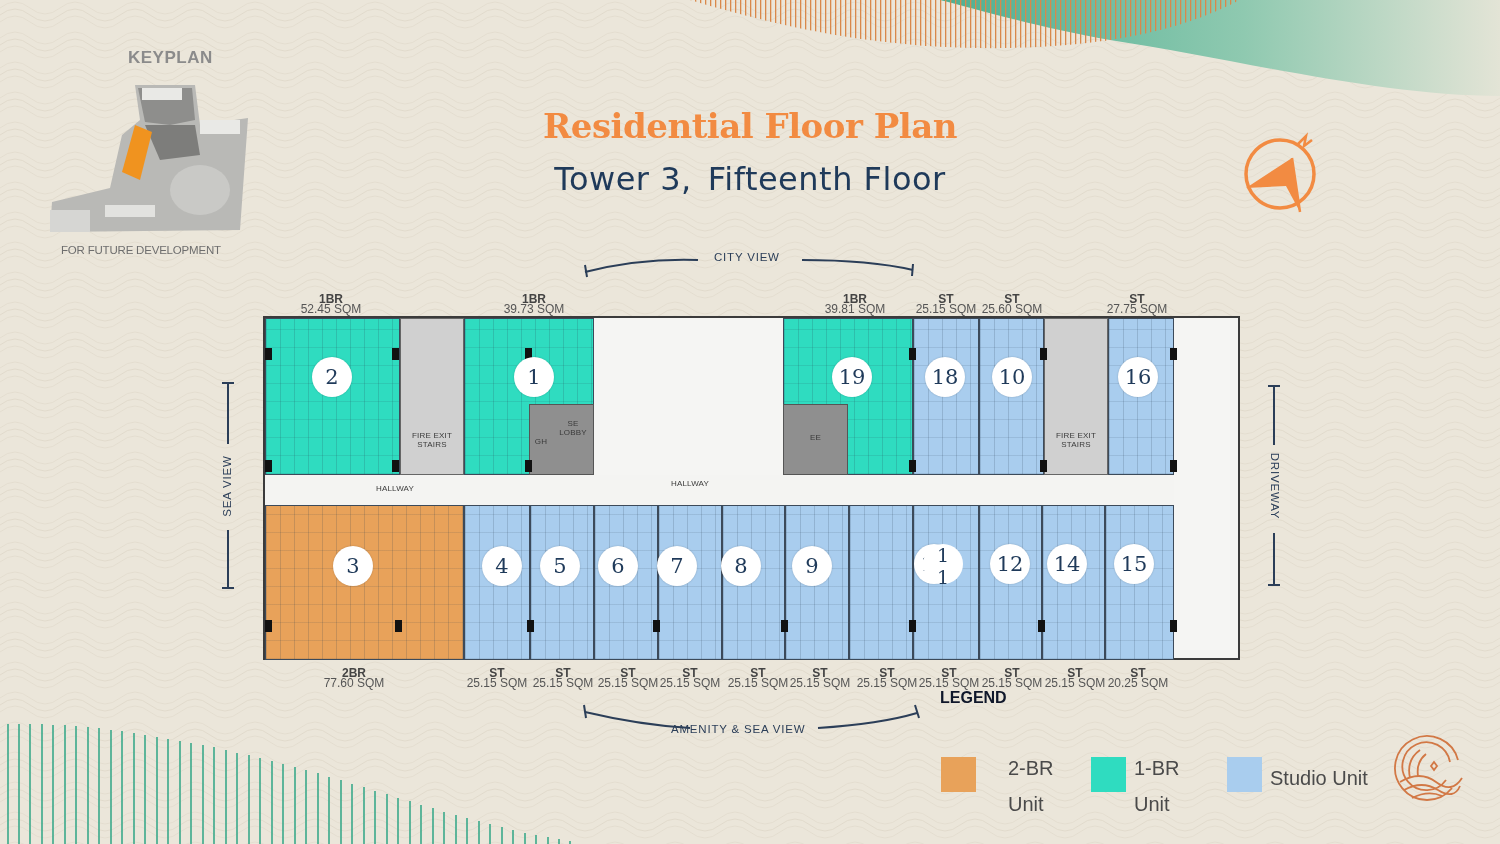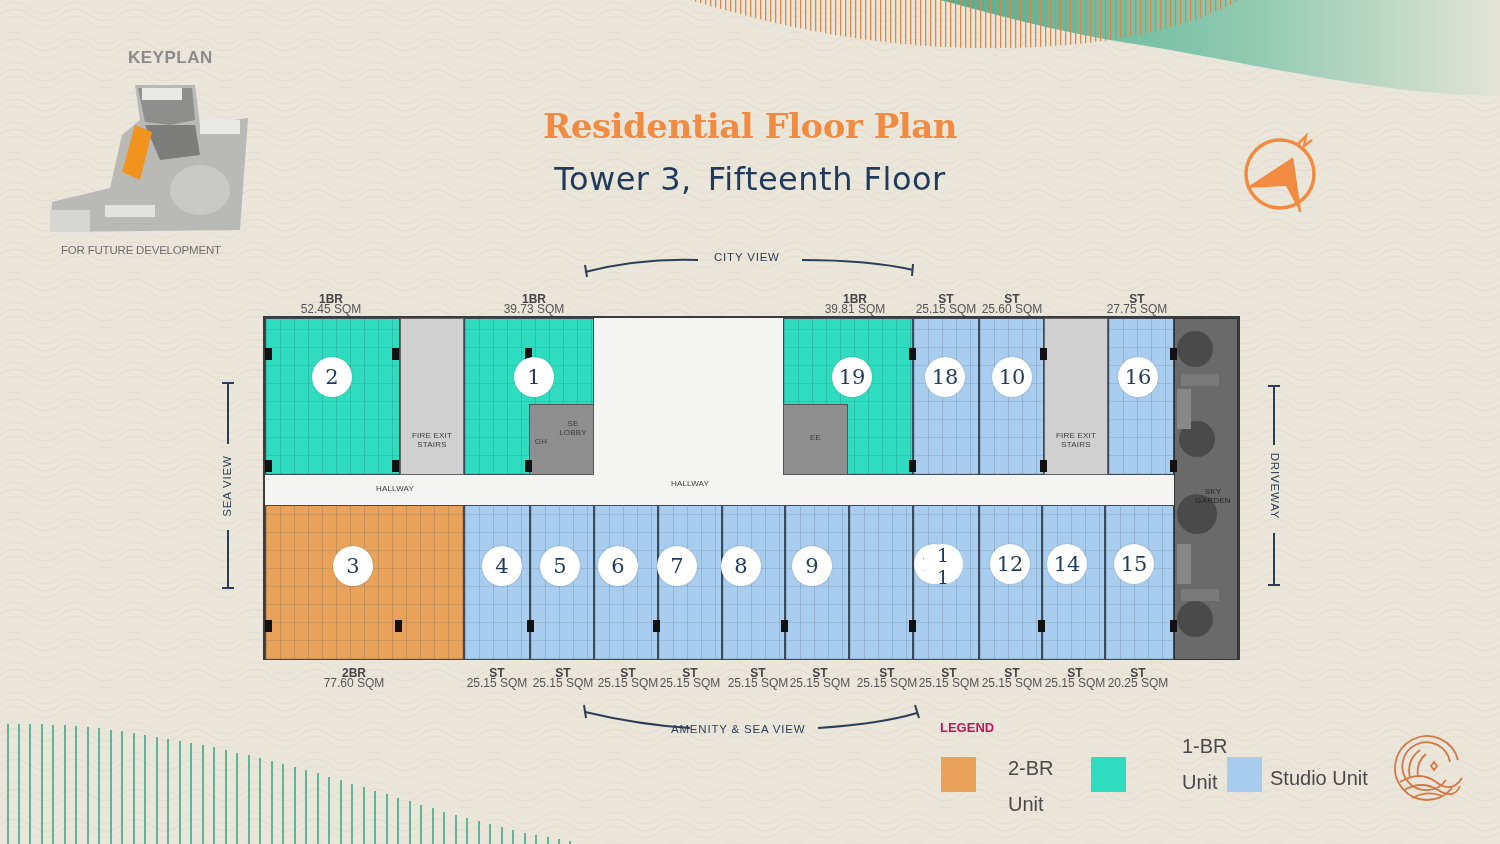--- a/index.html
+++ b/index.html
@@ -56,21 +56,21 @@
     background:#ffffff; color:#1f3a5a; display:flex; align-items:center; justify-content:center;
     font-family:"DejaVu Serif", serif; font-size:21px; z-index:5; transform:translate(-50%,-50%);
     box-shadow:0 0 2px rgba(0,0,0,0.2);
   }
   .unit-badge.wrap { font-size:19px; line-height:34px; flex-direction:column; }
 
   .unit-tag { position:absolute; font-size:12px; color:#555; text-align:center; line-height:10px; z-index:4; transform:translateX(-50%); white-space:nowrap; }
   .unit-tag .t { font-weight:bold; color:#444; }
 
   
-  .legend-title { left:940px; top:720px; font-size:13px; font-weight:bold; color:#be185d; z-index:3; }
+  .legend-title { left:940px; top:689px; font-size:16px; font-weight:bold; color:#0f172a; z-index:3; }
   .legend-swatch { width:35px; height:35px; z-index:3; }
   .legend-text { font-size:20px; color:#4a4a4a; line-height:36px; z-index:3; }
   .brand-logo { left:1390px; top:730px; width:76px; height:76px; z-index:3; }
 </style>
 </head>
 <body>
 
 <svg class="bg-texture" width="1500" height="844" xmlns="http://www.w3.org/2000/svg">
   <defs>
     <pattern id="waves" width="60" height="30" patternUnits="userSpaceOnUse">
@@ -303,35 +303,20 @@
   <div class="room st" style="left:714px;top:187px;width:63px;height:155px;">
       <div class="grid"></div>
     </div>
   <div class="room st" style="left:777px;top:187px;width:63px;height:155px;">
       <div class="grid"></div>
     </div>
   <div class="room st" style="left:840px;top:187px;width:69px;height:155px;">
       <div class="grid"></div>
     </div>
 
-  <div class="room garden" style="left:909px;top:0;width:64px;height:342px;">
-    <svg width="64" height="342" viewBox="0 0 64 342" style="position:absolute;left:0;top:0;">
-      <g fill="#4a4a4a">
-        <circle cx="20" cy="30" r="18"></circle>
-          <circle cx="22" cy="120" r="18"></circle>
-        <circle cx="22" cy="195" r="20"></circle>
-          <circle cx="20" cy="300" r="18"></circle>
-      </g>
-      <rect x="6" y="55" width="38" height="12" fill="#7a7a7a"></rect>
-      <rect x="6" y="270" width="38" height="12" fill="#7a7a7a"></rect>
-      <rect x="2" y="70" width="14" height="40" fill="#888"></rect>
-      <rect x="2" y="225" width="14" height="40" fill="#888"></rect>
-    </svg>
-    <div class="plan-text" style="left:20px;top:168px;width:36px;color:#222;">SKY GARDEN</div>
-  </div>
 
   <div class="col" style="left:0;top:30px;"></div>
     <div class="col" style="left:127px;top:30px;"></div>
   <div class="col" style="left:0;top:142px;"></div>
     <div class="col" style="left:127px;top:142px;"></div>
   <div class="col" style="left:260px;top:30px;"></div>
     <div class="col" style="left:260px;top:142px;"></div>
   <div class="col" style="left:644px;top:30px;"></div>
     <div class="col" style="left:644px;top:142px;"></div>
   <div class="col" style="left:775px;top:30px;"></div>
@@ -423,21 +408,21 @@
 
 <div class="abs legend-title">LEGEND</div>
 
 <div class="abs legend-swatch" style="left:941px;top:757px;background:#e8a25a;"></div>
 <div class="abs legend-text" style="left:984px;top:750px;margin-left:24px;">
   <div>2-BR</div>
     <div>Unit</div>
 </div>
 
 <div class="abs legend-swatch" style="left:1091px;top:757px;background:#2fdcc0;"></div>
-<div class="abs legend-text" style="left:1134px;top:728px;margin-left:48px;">
+<div class="abs legend-text" style="left:1134px;top:750px;">
   <div>1-BR</div>
     <div>Unit</div>
 </div>
 
 <div class="abs legend-swatch" style="left:1227px;top:757px;background:#a9cdee;"></div>
 <div class="abs legend-text" style="left:1270px;top:760px;">
   <div>Studio Unit</div>
 </div>
 
 <svg class="abs brand-logo" viewBox="0 0 76 76" xmlns="http://www.w3.org/2000/svg">

